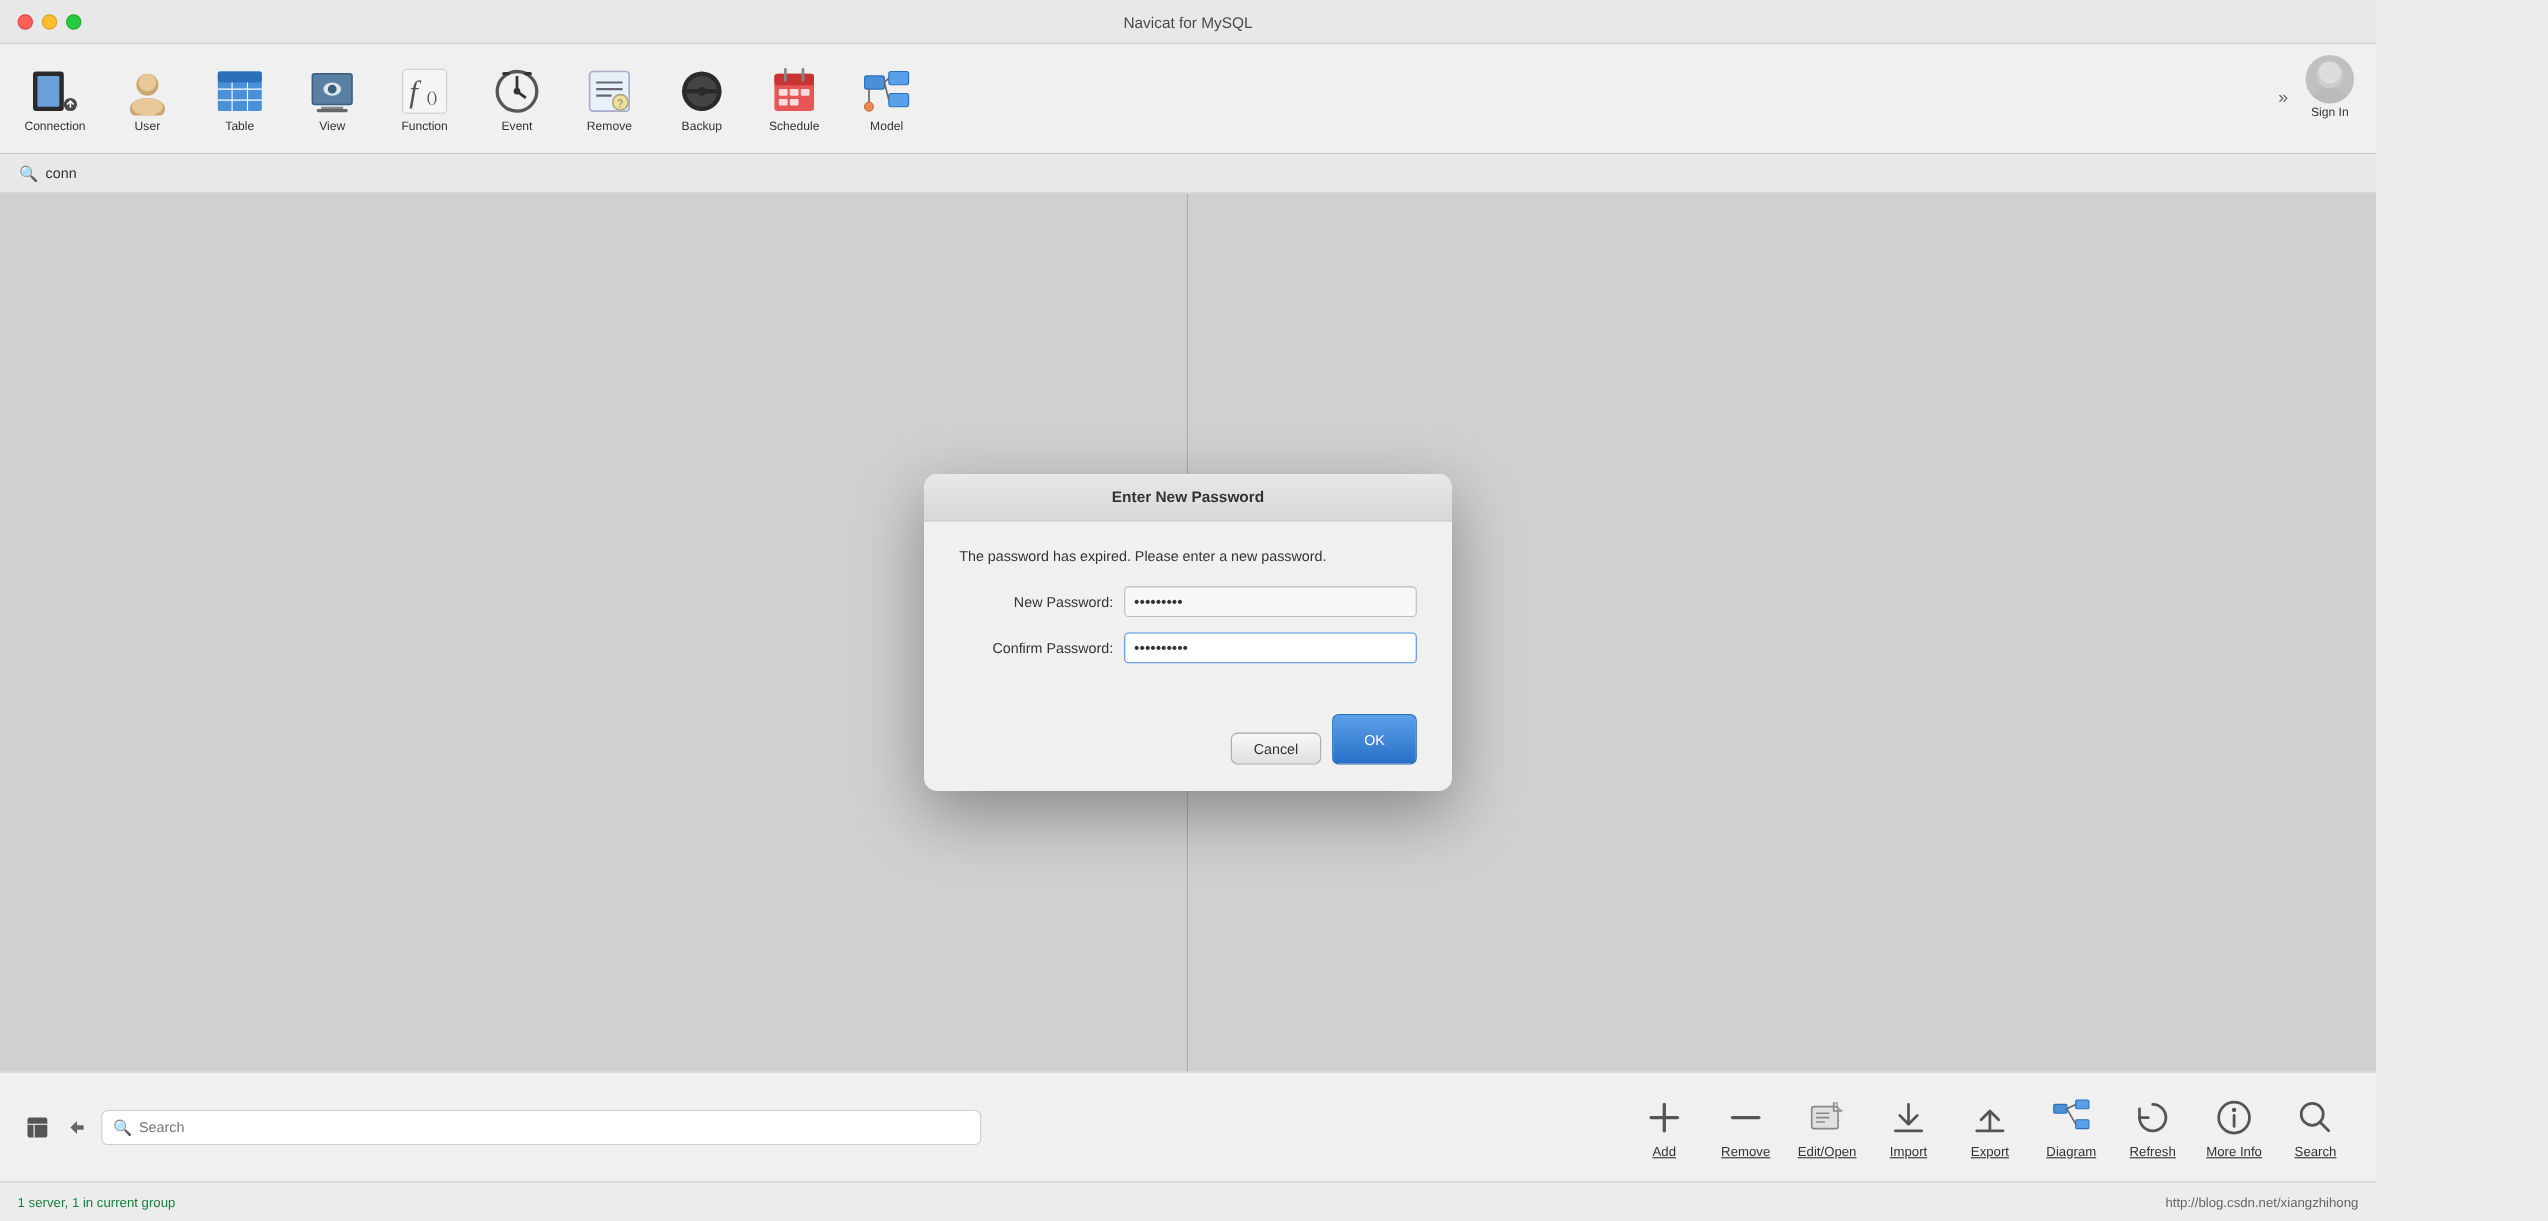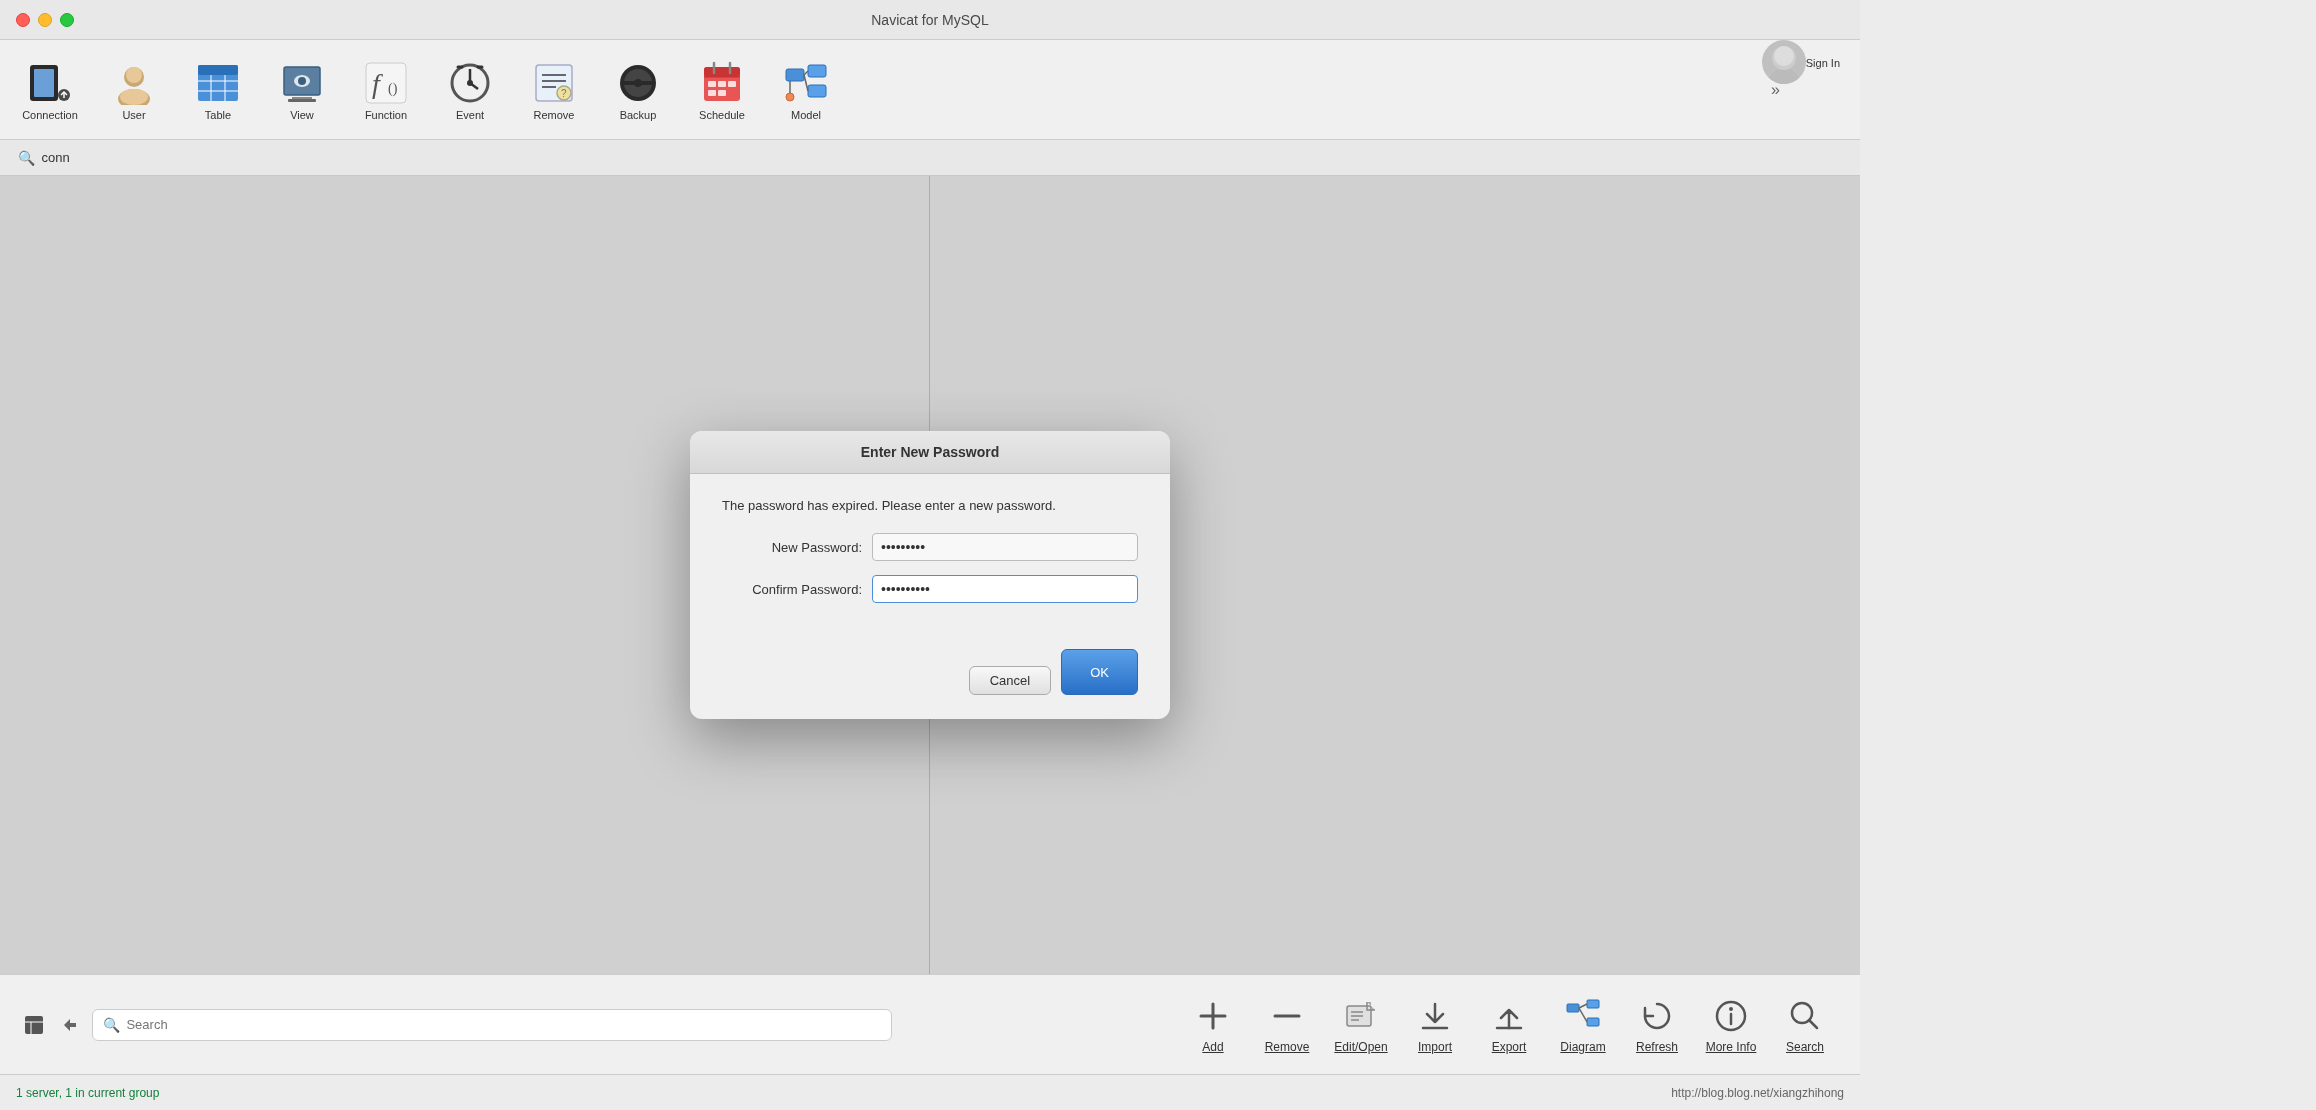--- a/index.html
+++ b/index.html
@@ -363,21 +363,21 @@
       font-size: 13px;
       color: white;
       cursor: pointer;
       font-weight: 500;
     }
 
     
     .app-wrapper {
       display: flex;
       flex-direction: column;
-      width: 1860px;
+      width: 2160px;
       height: 1110px;
     }
 
     .content-area {
       flex: 1;
       position: relative;
       overflow: hidden;
     }
 
     .toolbar-wrapper {
@@ -541,21 +541,21 @@
           <rect x="24" y="24" width="18" height="12" rx="2" fill="#5aa0e9" stroke="#2a70b9" stroke-width="1"></rect>
           <line x1="20" y1="14" x2="24" y2="10" stroke="#666" stroke-width="1.5"></line>
           <line x1="20" y1="14" x2="24" y2="30" stroke="#666" stroke-width="1.5"></line>
           <circle cx="6" cy="36" r="4" fill="#e85" stroke="#c63" stroke-width="1"></circle>
           <line x1="6" y1="20" x2="6" y2="32" stroke="#666" stroke-width="1.5"></line>
         </svg>
       </div>
       <span class="label">Model</span>
     </div>
 
-    <div class="sign-in-area" style="position:absolute; right:20px; top:0; display:flex; flex-direction:row; align-items:center;">
+    <div class="sign-in-area" style="position:absolute; right:20px; top:10px; display:flex; flex-direction:column; align-items:center;">
       <div class="sign-in-avatar">
         <svg width="44" height="44" viewBox="0 0 44 44">
           <circle cx="22" cy="44" r="16" fill="#bbb"></circle>
           <circle cx="22" cy="18" r="12" fill="#ccc"></circle>
           <circle cx="22" cy="16" r="10" fill="#ddd"></circle>
         </svg>
       </div>
       <span class="sign-in-label">Sign In</span>
     </div>
 
@@ -722,16 +722,16 @@
             <line x1="22" y1="22" x2="30" y2="30" stroke="#555" stroke-width="2.5" stroke-linecap="round"></line>
           </svg>
         </div>
         <span class="label">Search</span>
       </div>
     </div>
   </div>
 
   <div class="status-bar">
     <span class="status-text">1 server, 1 in current group</span>
-    <span class="status-url">http://blog.blog.net/xiangzhihong</span>
+    <span class="status-url">http://blog.csdn.net/xiangzhihong</span>
   </div>
 
 </div>
 
 </body></html>

